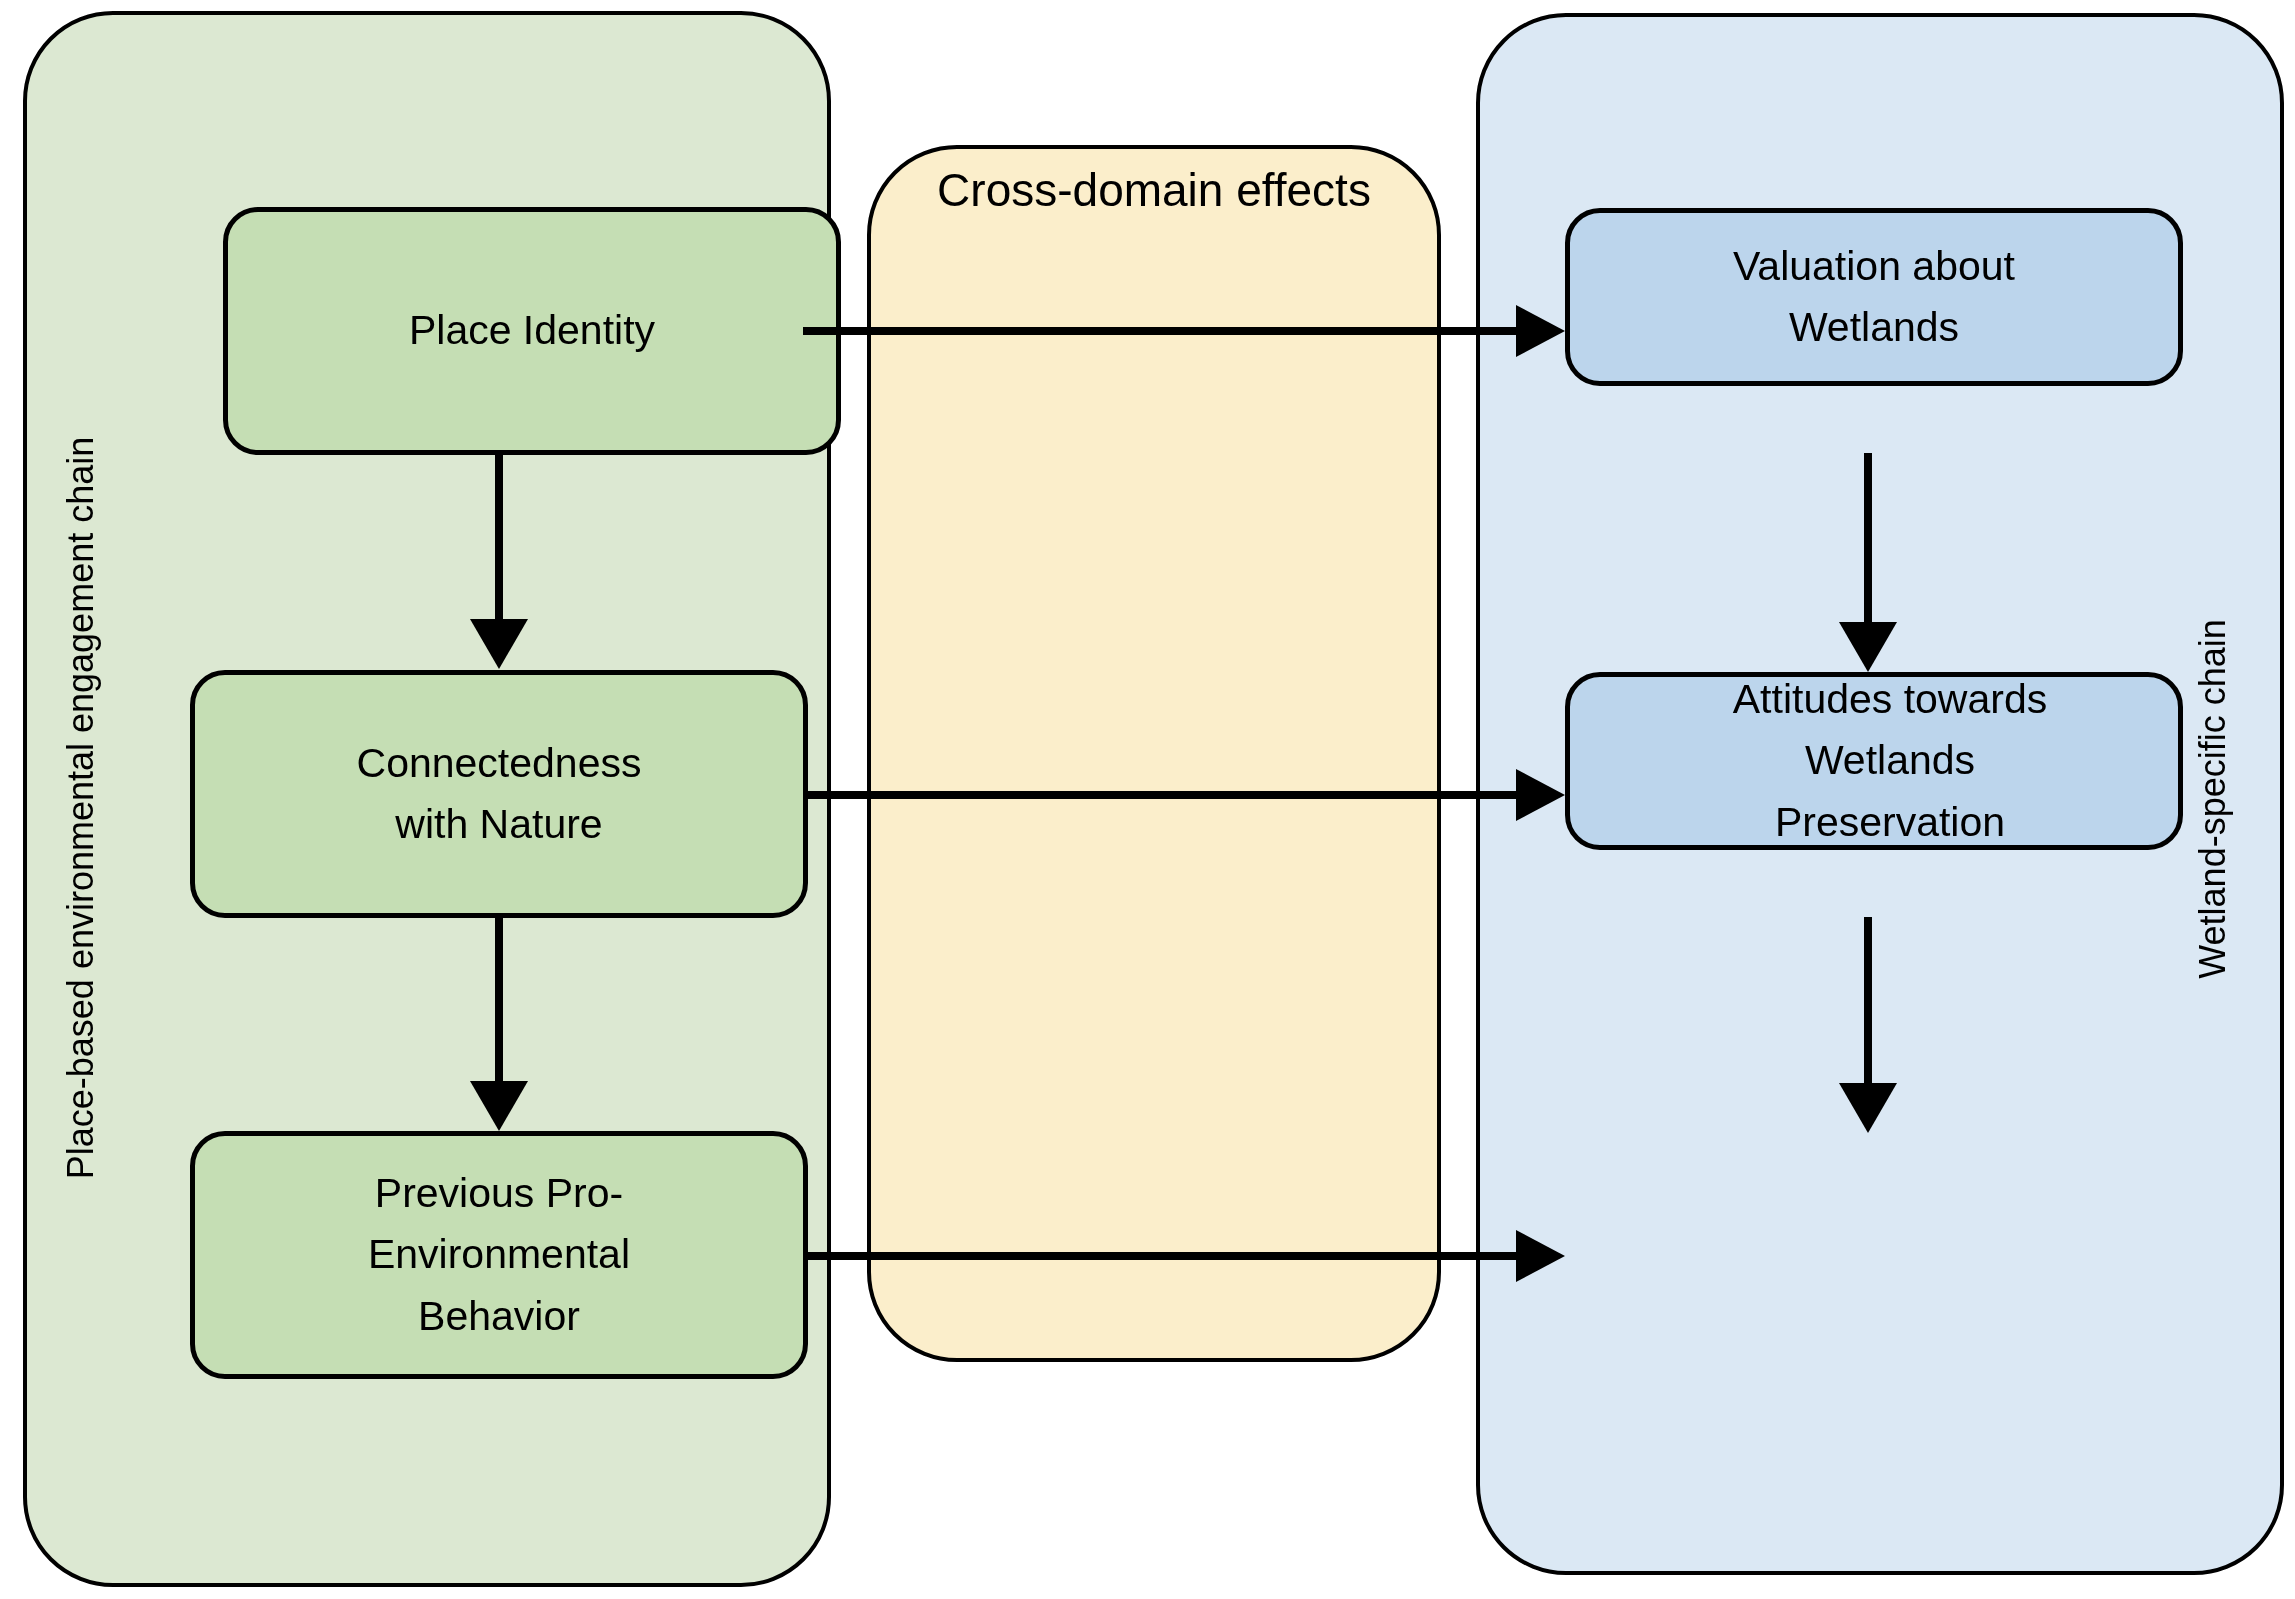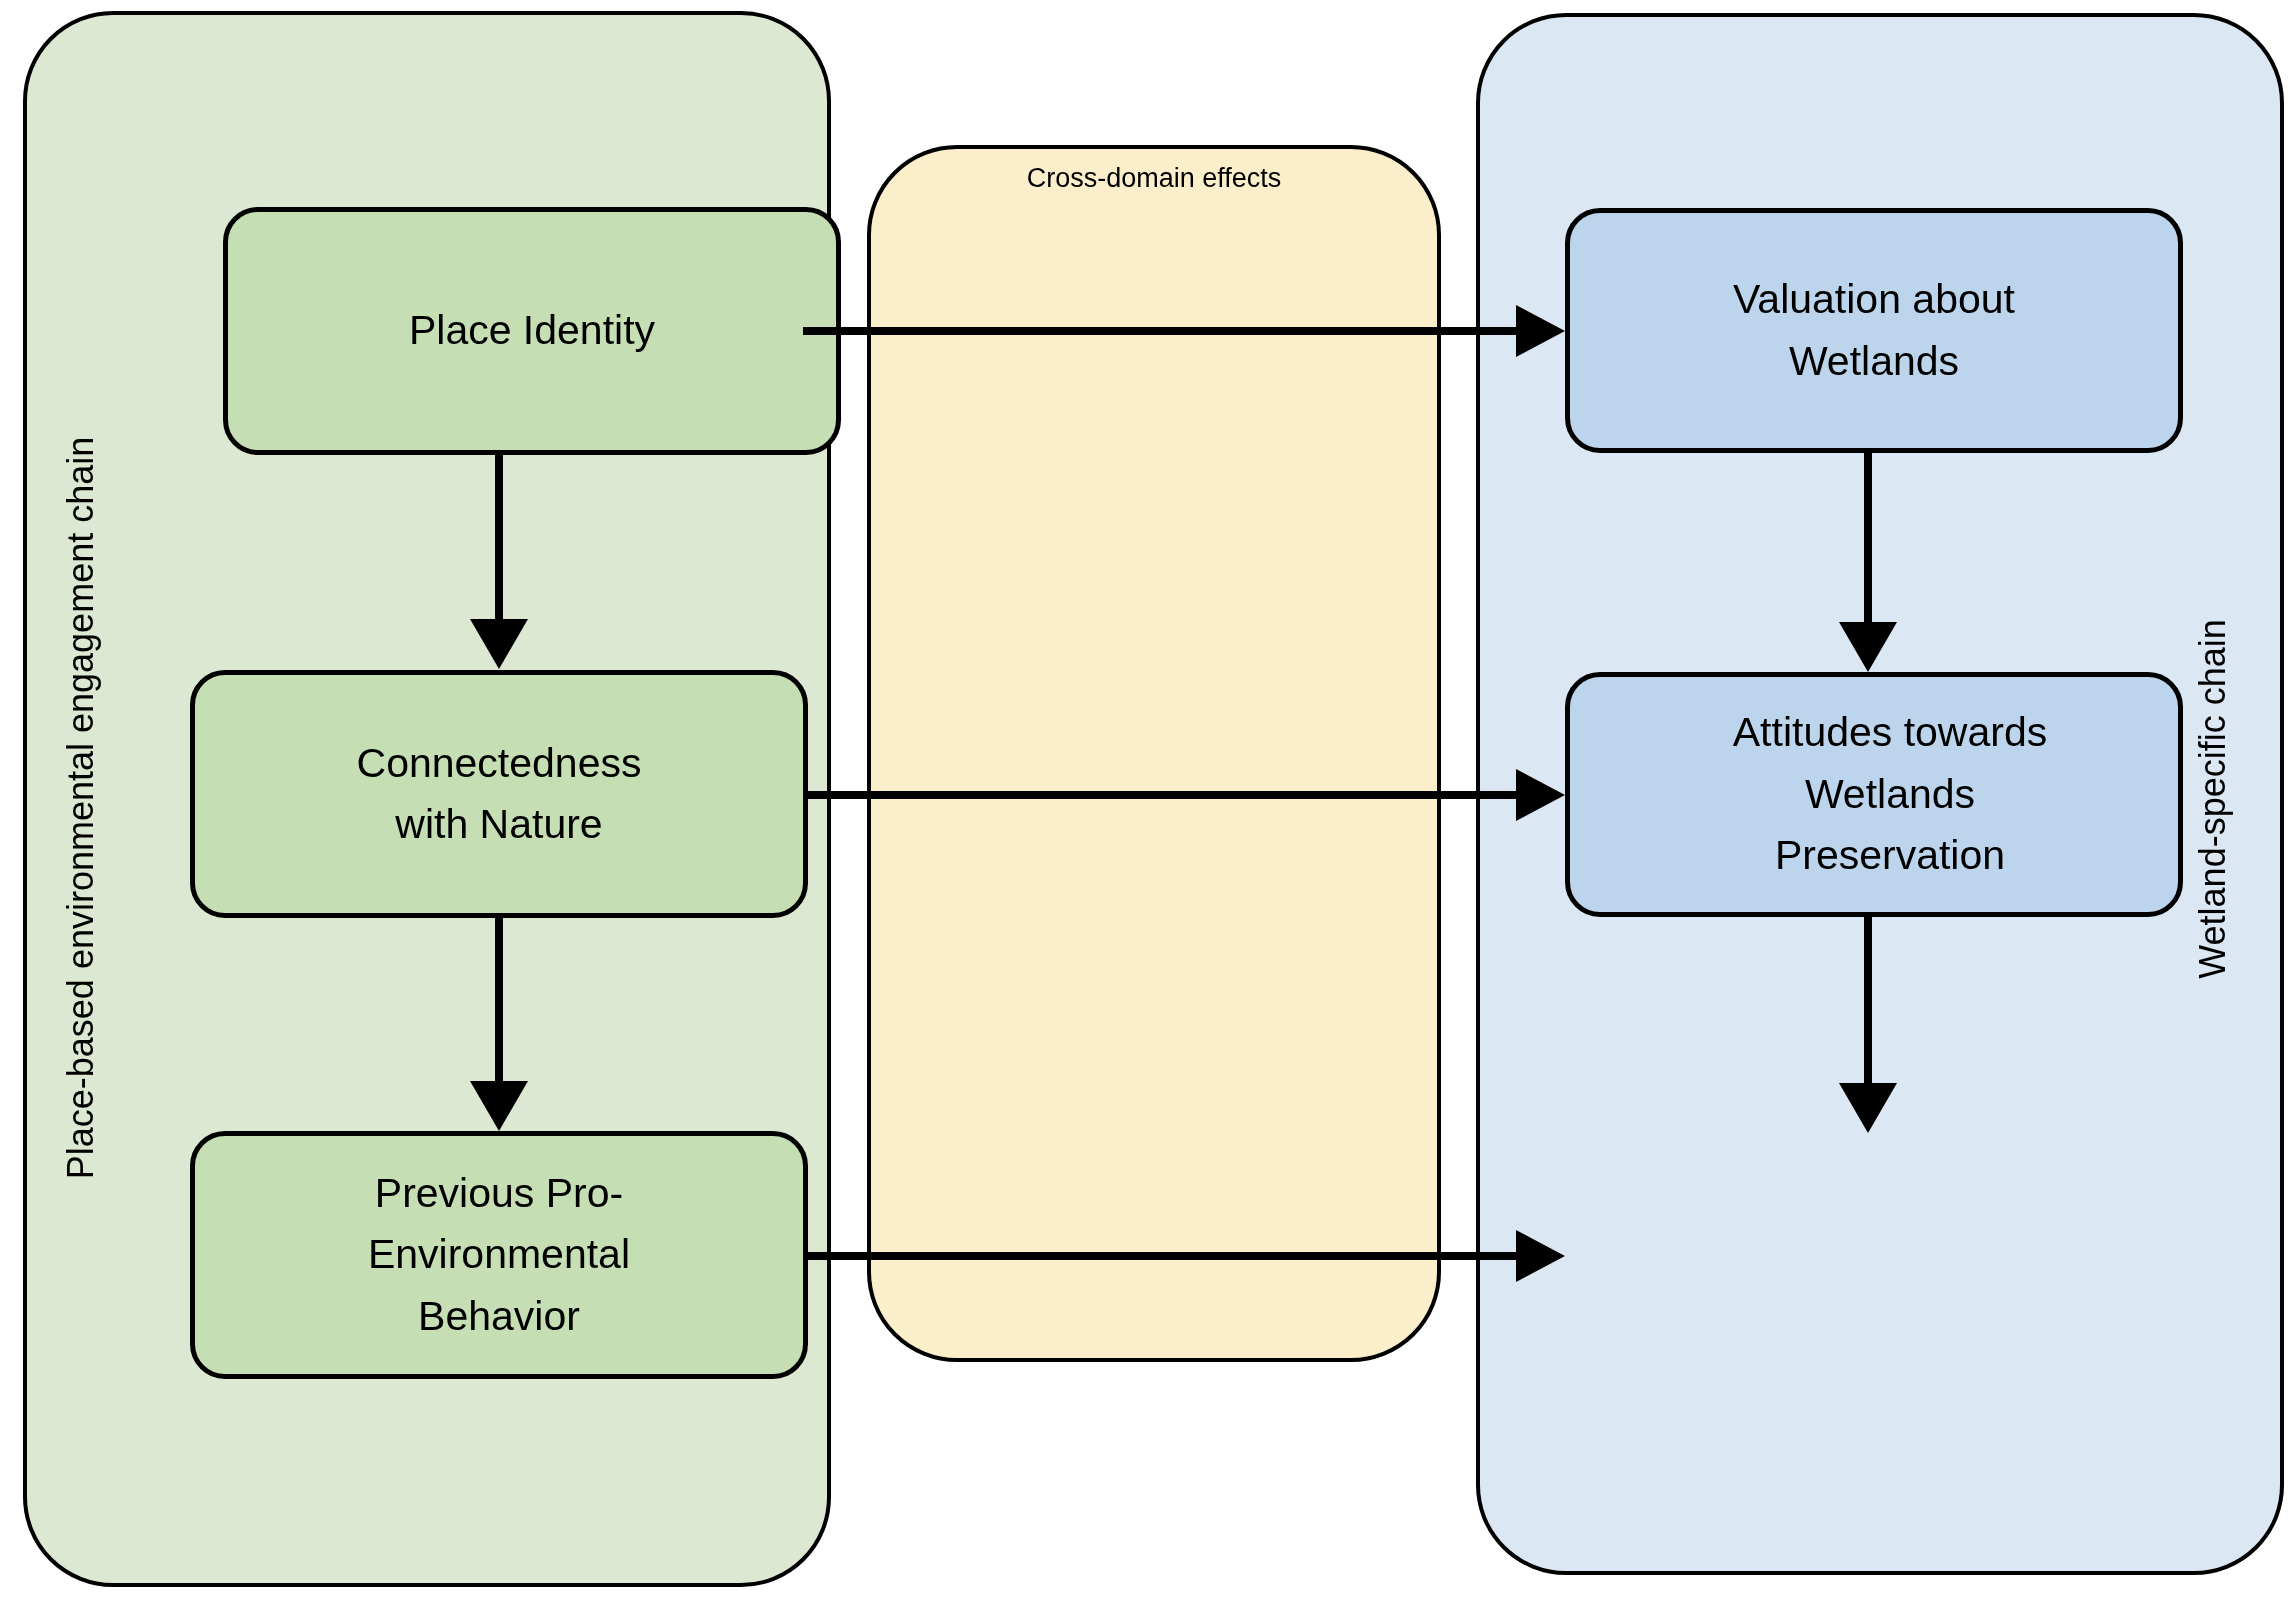--- a/index.html
+++ b/index.html
@@ -35,36 +35,36 @@
     border-radius: 35px;
     display: flex;
     align-items: center;
     justify-content: center;
     text-align: center;
     font-size: 41px;
     line-height: 1.5;
     white-space: pre-line;
   }
   .node-green { background: var(--left-box-bg, #c5deb4); left: 190px; width: 618px; height: 248px; }
-  .node-blue  { background: var(--right-box-bg, #bcd5ec); left: 1565px; width: 618px; height: 245px; }
+  .node-blue  { background: var(--right-box-bg, #bcd5ec); left: 1565px; width: 618px; height: 178px; }
 
   .g1 { top: 207px; margin-left: 33px; }
   .g2 { top: 670px; }
   .g3 { top: 1131px; }
   .u1 { top: 208px; }
   .u2 { top: 672px; padding-left: 32px; }
   .u3 { top: 1133px; }
 
   .panel-title {
     position: absolute;
     left: 867px;
     width: 574px;
     top: 163px;
     text-align: center;
-    font-size: 27px;
+    font-size: 46px;
   }
   .vlabel {
     position: absolute;
     font-size: 36px;
     white-space: nowrap;
     transform: translate(-50%, -50%) rotate(-90deg);
   }
   .vlabel-left  { left: 81px;  top: 808px; }
   .vlabel-right { left: 2213px; top: 799px; }
 

